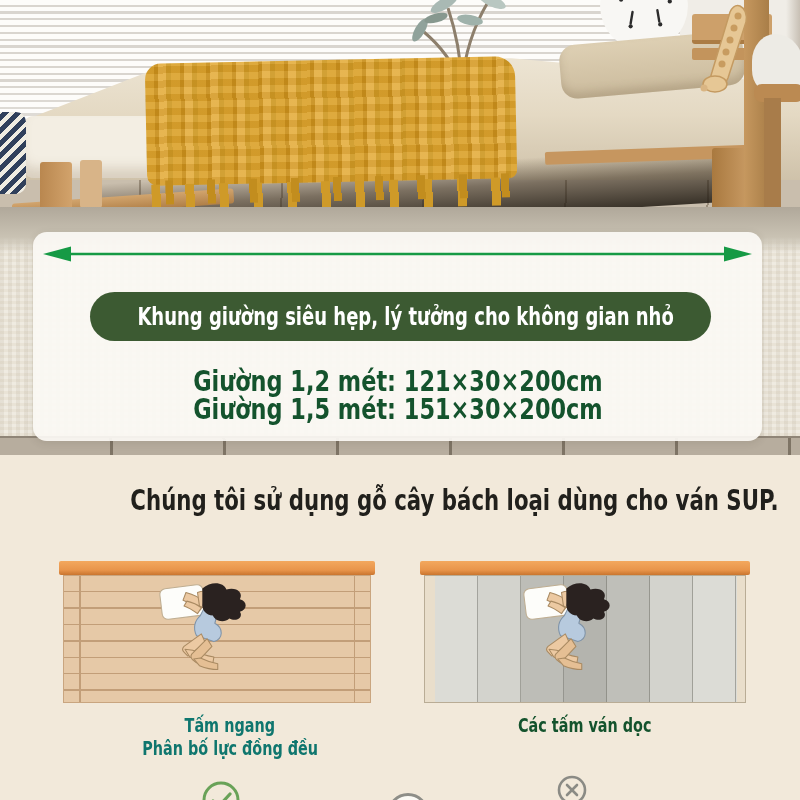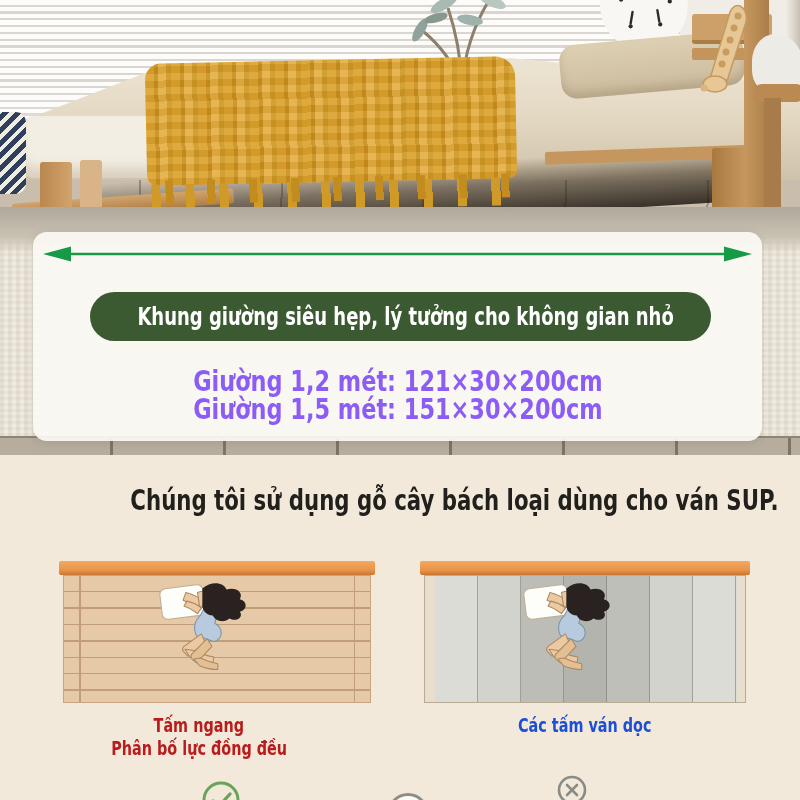--- a/index.html
+++ b/index.html
@@ -62,21 +62,21 @@
   .floor-strip::before{content:"";position:absolute;inset:0;
           background:repeating-linear-gradient(88deg,transparent 0 110px,rgba(70,60,45,.5) 110px 113px);}
 
   
   .panel{left:33px;top:232px;width:729px;height:209px;background:rgba(251,249,244,.93);
          border-radius:14px;box-shadow:0 2px 8px rgba(60,50,35,.12);}
   .arrow-svg{position:absolute;left:8px;top:10px;}
   .banner{position:absolute;left:57px;top:60px;width:621px;height:49px;border-radius:25px;
           background:#3c5a32;display:flex;align-items:center;justify-content:center;gap:11px;}
   .banner-text{color:#ffffff;font-weight:bold;font-size:24px;--sx:.75;}
-  .dims{position:absolute;left:0;top:136px;width:729px;text-align:center;color:#8b5cf6;
+  .dims{position:absolute;left:0;top:136px;width:729px;text-align:center;color:#14532d;
         font-weight:bold;font-size:28px;line-height:28px;}
   .dims .sq{--sx:.80;}
 
   
   .info{position:absolute;left:0;top:455px;width:800px;height:345px;background:#f2e9da;}
   .t1,.t2,.t3{position:absolute;left:0;width:800px;text-align:center;color:#21201c;font-weight:bold;}
   .t1{top:3px;font-size:26px;--s:1;}
   .t1 .sq{--sx:.80;}
   .t2{top:29px;font-size:28px;margin-left:28px;}
   .t2 .sq{--sx:.76;}
@@ -95,22 +95,22 @@
   .slats-h::before,.slats-h::after{content:"";position:absolute;top:0;bottom:0;width:1.5px;background:#c29e78;}
   .slats-h::before{left:15px;} .slats-h::after{right:15px;}
   .slats-v{position:absolute;left:0;top:14px;width:322px;height:128px;box-sizing:border-box;border:1.5px solid #b9ac95;
        background-image:
          repeating-linear-gradient(90deg,transparent 0 41.7px,rgba(118,118,110,.55) 41.7px 43px),
          linear-gradient(90deg,#e9decb 0 10px,#dcdcd6 10px 53px,#d3d3cd 53px 96px,#bdbdb7 96px 139px,#b4b4ae 139px 182px,#bfbfb9 182px 225px,#d3d3cd 225px 268px,#dcdcd6 268px 312px,#e9decb 312px 322px);
        background-position:10px 0,0 0;}
   .person{position:absolute;width:106px;height:106px;}
   .cap{position:absolute;top:259px;text-align:center;font-weight:bold;font-size:20px;line-height:23px;}
   .cap .sq{--sx:.72;}
-  .cap-left{left:45px;width:308px;color:#b91c1c;text-align:center;}
-  .cap-right{left:424px;width:322px;color:#1d4ed8;}
+  .cap-left{left:76px;width:308px;color:#0f766e;text-align:center;}
+  .cap-right{left:424px;width:322px;color:#14532d;}
   .verdict{position:absolute;}
   .half-circle{position:absolute;left:387px;top:338px;width:42px;height:42px;border-radius:50%;
        background:#fbfaf5;border:3px solid #8e8e88;box-sizing:border-box;}
 </style>
 </head>
 <body>
 
 <svg width="0" height="0" style="position:absolute">
   <defs>
     <symbol id="sleeper" viewBox="0 0 110 110">

